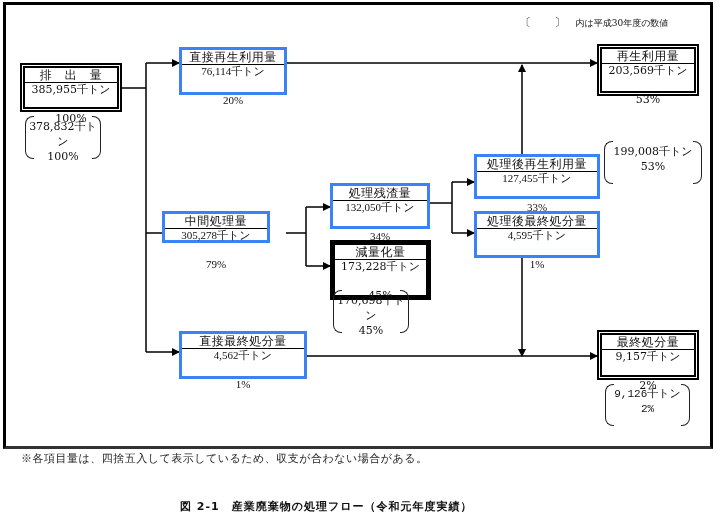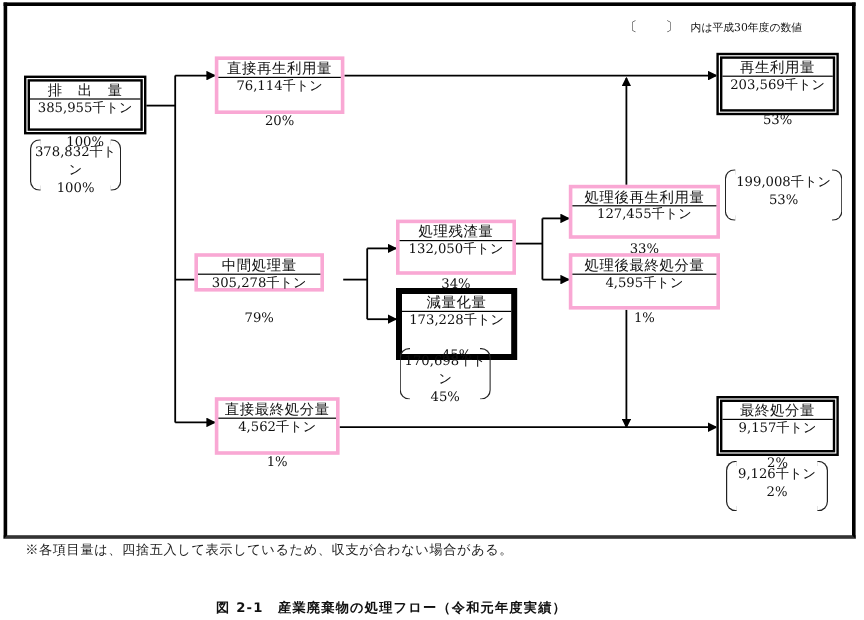--- a/index.html
+++ b/index.html
@@ -3,21 +3,21 @@
 <meta charset="utf-8">
 <style>
   html, body { margin: 0; padding: 0; background: #ffffff; }
   body { width: 720px; height: 517px; position: relative; overflow: hidden;
          font-family: "DejaVu Serif", "Liberation Serif", serif; color: #111; }
   #frame { position: absolute; left: 3px; top: 2px; width: 710px; height: 447px;
            border: 3px solid #000; border-bottom-color: #333; box-sizing: border-box; }
   svg#lines { position: absolute; left: 0; top: 0; }
   .box { position: absolute; background: #fff; box-sizing: border-box; text-align: center;
          font-size: 11px; line-height: 13px; }
-  .box.single { border: 3px solid #f9a8d4; }
+  .box.single { border: 3px solid #3b82f6; font-family: Liberation Serif, serif; }
   .box.double { border: 5px double #000; }
   .box.thick { border: 5px solid #000; }
   .box .title { display: block; border-bottom: 1.5px solid #000; font-size: 12px; line-height: 14px; letter-spacing: 0.5px; }
   .box .qty { display: block; }
   .box .pct { display: block; margin-top: 16px; }
   .prev { position: absolute; text-align: center; font-size: 11px; line-height: 15px;
           box-sizing: border-box; padding-top: 3px; }
   .prev .bl, .prev .br { position: absolute; top: 0; bottom: 0; width: 8px;
           border: 1.5px solid #222; }
   .prev .bl { left: 0; border-right: none; border-radius: 8px 0 0 8px; }
@@ -87,21 +87,21 @@
   <span class="qty">76,114千トン</span>
   <span class="pct">20%</span>
 </div>
 
 <div class="box single" style="left:162px;top:211px;width:108px;height:32px;">
   <span class="title">中間処理量</span>
   <span class="qty">305,278千トン</span>
   <span class="pct">79%</span>
 </div>
 
-<div class="box single" style="left:179px;top:331px;width:104px;height:48px;">
+<div class="box single" style="left:179px;top:331px;width:128px;height:48px;">
   <span class="title">直接最終処分量</span>
   <span class="qty">4,562千トン</span>
   <span class="pct">1%</span>
 </div>
 
 <div class="box single" style="left:330px;top:183px;width:100px;height:46px;">
   <span class="title">処理残渣量</span>
   <span class="qty">132,050千トン</span>
   <span class="pct">34%</span>
 </div>
@@ -138,20 +138,20 @@
   <span class="bl"></span><span class="br"></span>
   <span>199,008千トン</span><br>
   <span>53%</span>
 </div>
 
 <div class="box double" style="left:597px;top:330px;width:102px;height:50px;">
   <span class="title">最終処分量</span>
   <span class="qty">9,157千トン</span>
   <span class="pct">2%</span>
 </div>
-<div class="prev" style="left:605px;top:384px;width:85px;height:42px;">
+<div class="prev" style="left:605px;top:384px;width:85px;height:42px;font-family:Liberation Mono, monospace;">
   <span class="bl"></span><span class="br"></span>
   <span>9,126千トン</span><br>
   <span>2%</span>
 </div>
 
 <div id="note">※各項目量は、四捨五入して表示しているため、収支が合わない場合がある。</div>
 <div id="caption">図 2-1　産業廃棄物の処理フロー（令和元年度実績）</div>
 
 </body></html>

